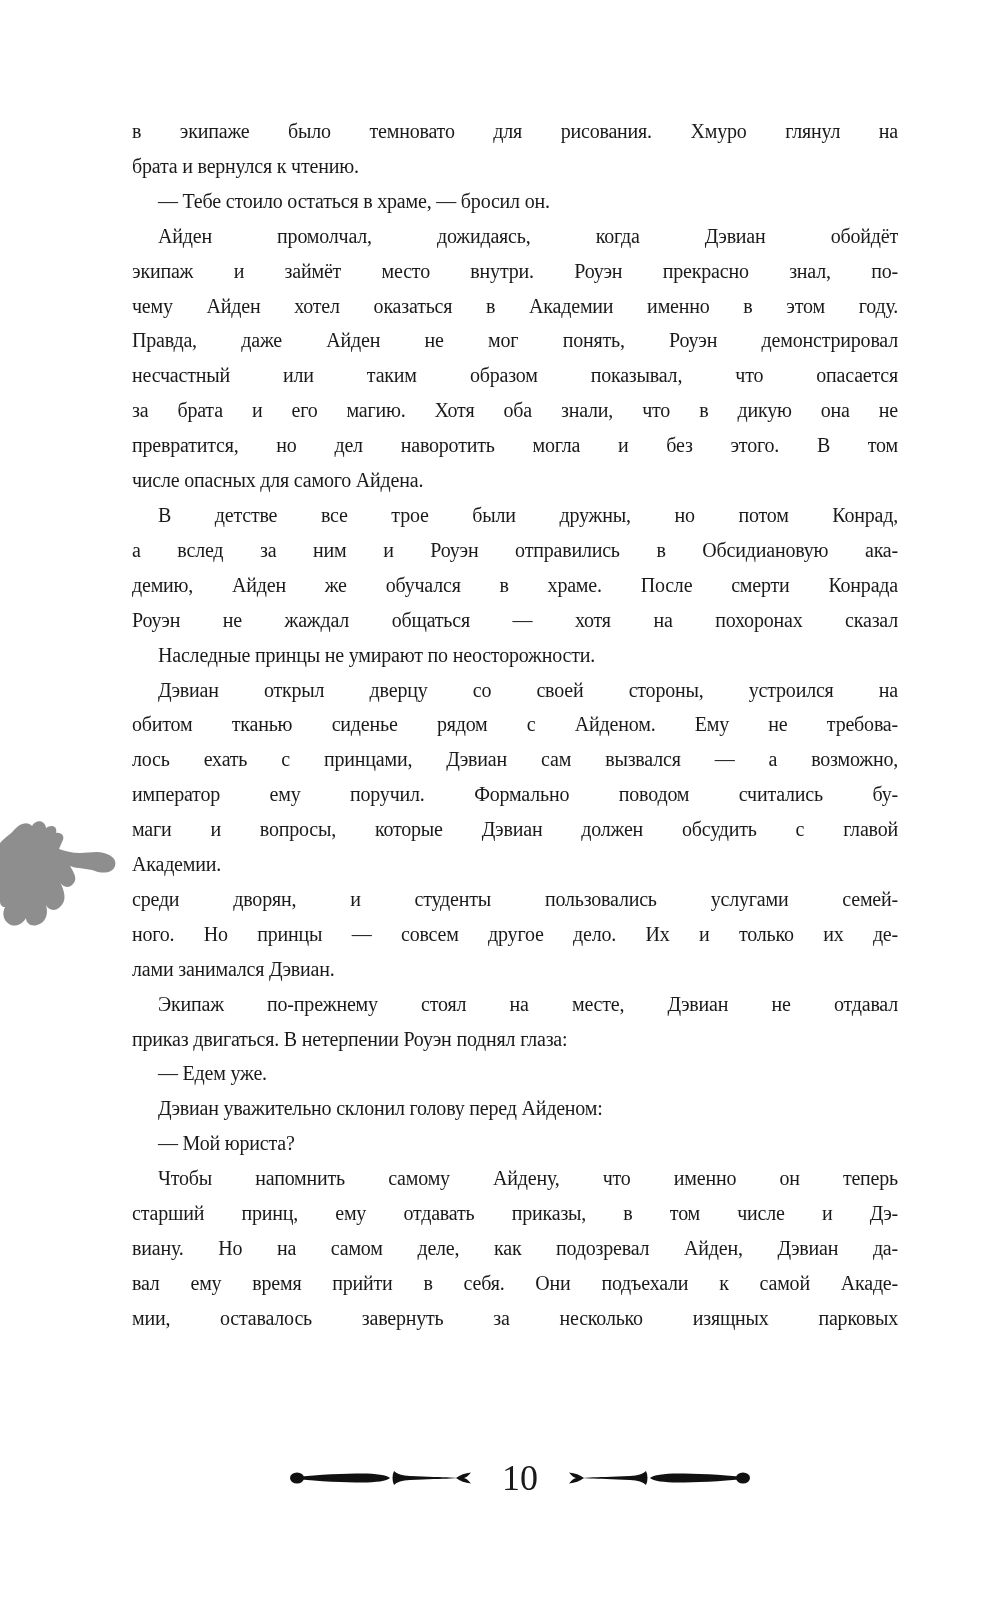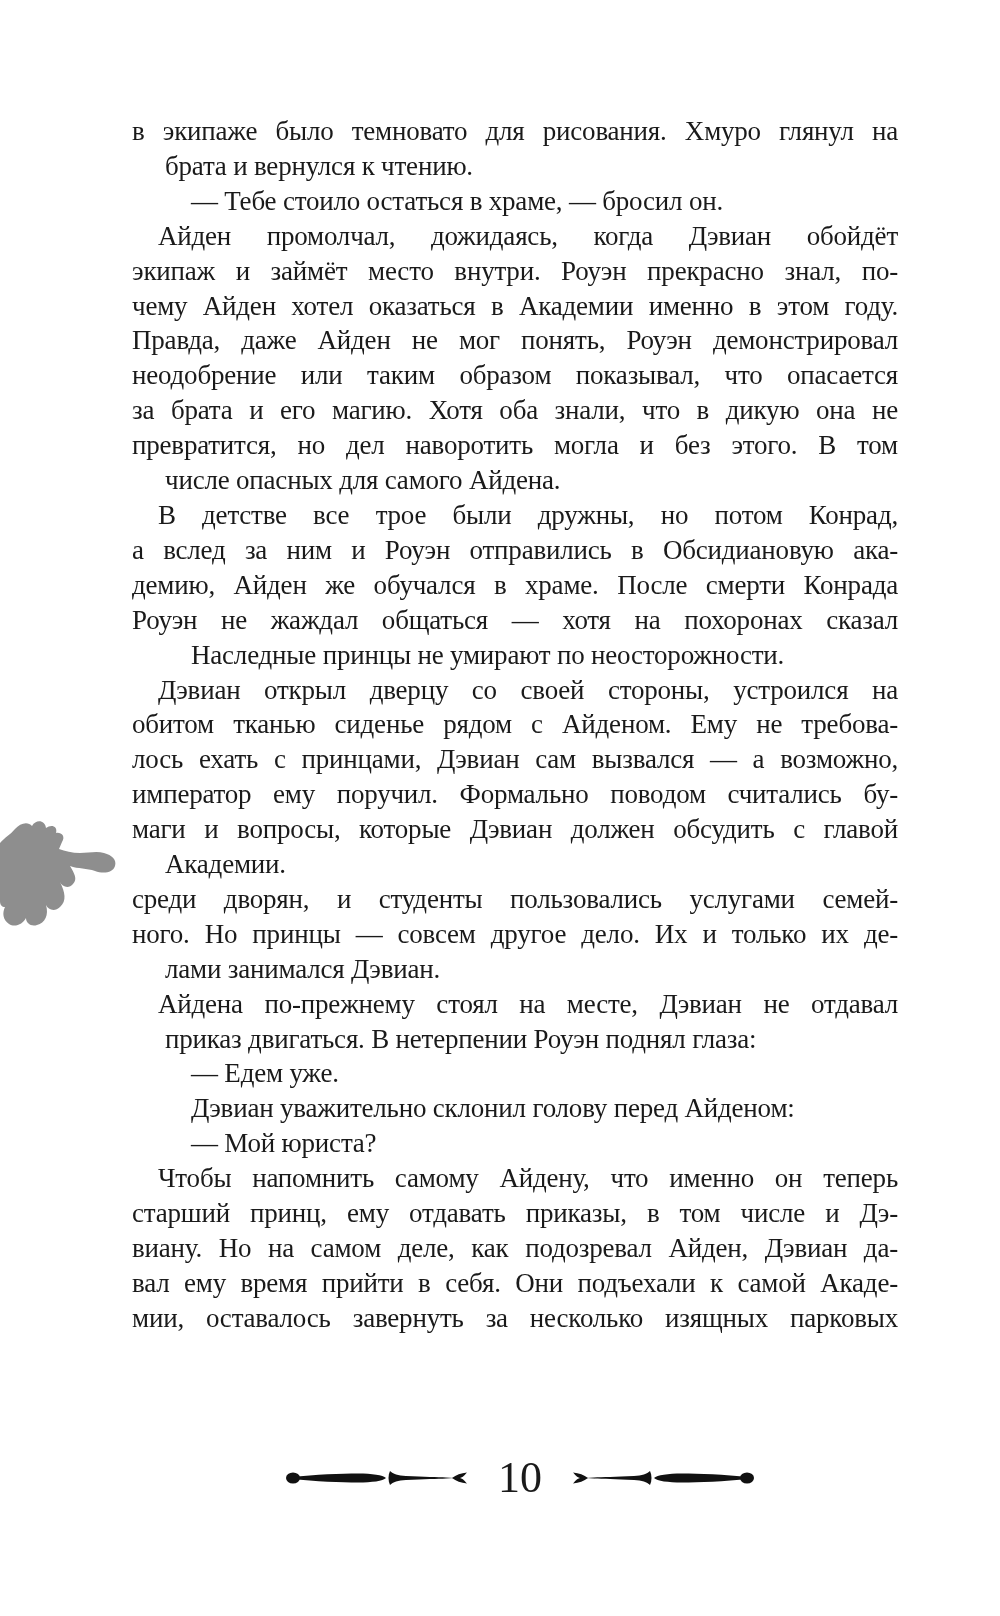--- a/index.html
+++ b/index.html
@@ -17,31 +17,31 @@
     background: var(--page-bg);
     overflow: hidden;
     font-family: "Liberation Serif", "DejaVu Serif", serif;
     color: var(--text-color);
   }
   .text-column {
     position: absolute;
     left: 132px;
     top: 114px;
     width: 766px;
-    font-size: 27px;
+    font-size: 20px;
     line-height: 34.9px;
     letter-spacing: -0.2px;
   }
   .paragraph { margin: 0; }
   .line {
     text-align: justify;
     text-align-last: justify;
     white-space: normal;
   }
-  .line.endline { text-align-last: left; margin-left: 33px; }
+  .line.endline { text-align-last: left; }
   .line.indent { text-indent: 26px; }
   .ink-blot {
     position: absolute;
     left: 0;
     top: 811px;
     width: 118px;
     height: 118px;
   }
   .footer {
     position: absolute;
@@ -50,21 +50,21 @@
     top: 1452px;
     height: 52px;
     display: flex;
     align-items: center;
     justify-content: center;
     column-gap: 30px;
     transform: translateX(20px);
   }
   .flourish { width: 182px; height: 20px; display: block; }
   .page-number {
-    font-size: 44px;
+    font-size: 36px;
     line-height: 40px;
     color: var(--text-color);
     font-family: "Liberation Serif", "DejaVu Serif", serif;
   }
 </style>
 </head>
 <body>
 
 <div class="page">
 
@@ -82,21 +82,21 @@
         <div class="line endline">брата и вернулся к чтению.</div>
       </div>
       <div class="paragraph">
         <div class="line indent endline">— Тебе стоило остаться в храме, — бросил он.</div>
       </div>
       <div class="paragraph">
         <div class="line indent">Айден промолчал, дожидаясь, когда Дэвиан обойдёт</div>
         <div class="line">экипаж и займёт место внутри. Роуэн прекрасно знал, по-</div>
         <div class="line">чему Айден хотел оказаться в Академии именно в этом году.</div>
         <div class="line">Правда, даже Айден не мог понять, Роуэн демонстрировал</div>
-        <div class="line">неодобрение или таким образом показывал, что опасается</div>
+        <div class="line">несчастный или таким образом показывал, что опасается</div>
         <div class="line">за брата и его магию. Хотя оба знали, что в дикую она не</div>
         <div class="line">превратится, но дел наворотить могла и без этого. В том</div>
         <div class="line endline">числе опасных для самого Айдена.</div>
       </div>
       <div class="paragraph">
         <div class="line indent">В детстве все трое были дружны, но потом Конрад,</div>
         <div class="line">а вслед за ним и Роуэн отправились в Обсидиановую ака-</div>
         <div class="line">демию, Айден же обучался в храме. После смерти Конрада</div>
         <div class="line">Роуэн не жаждал общаться — хотя на похоронах сказал</div>
       </div>
@@ -110,21 +110,21 @@
         <div class="line">император ему поручил. Формально поводом считались бу-</div>
         <div class="line">маги и вопросы, которые Дэвиан должен обсудить с главой</div>
         <div class="line endline">Академии.</div>
       </div>
       <div class="paragraph">
         <div class="line">среди дворян, и студенты пользовались услугами семей-</div>
         <div class="line">ного. Но принцы — совсем другое дело. Их и только их де-</div>
         <div class="line endline">лами занимался Дэвиан.</div>
       </div>
       <div class="paragraph">
-        <div class="line indent">Айдена по-прежнему стоял на месте, Дэвиан не отдавал</div>
+        <div class="line indent">Экипаж по-прежнему стоял на месте, Дэвиан не отдавал</div>
         <div class="line endline">приказ двигаться. В нетерпении Роуэн поднял глаза:</div>
       </div>
       <div class="paragraph">
         <div class="line indent endline">— Едем уже.</div>
       </div>
       <div class="paragraph">
         <div class="line indent endline">Дэвиан уважительно склонил голову перед Айденом:</div>
       </div>
       <div class="paragraph">
         <div class="line indent endline">— Мой юриста?</div>

